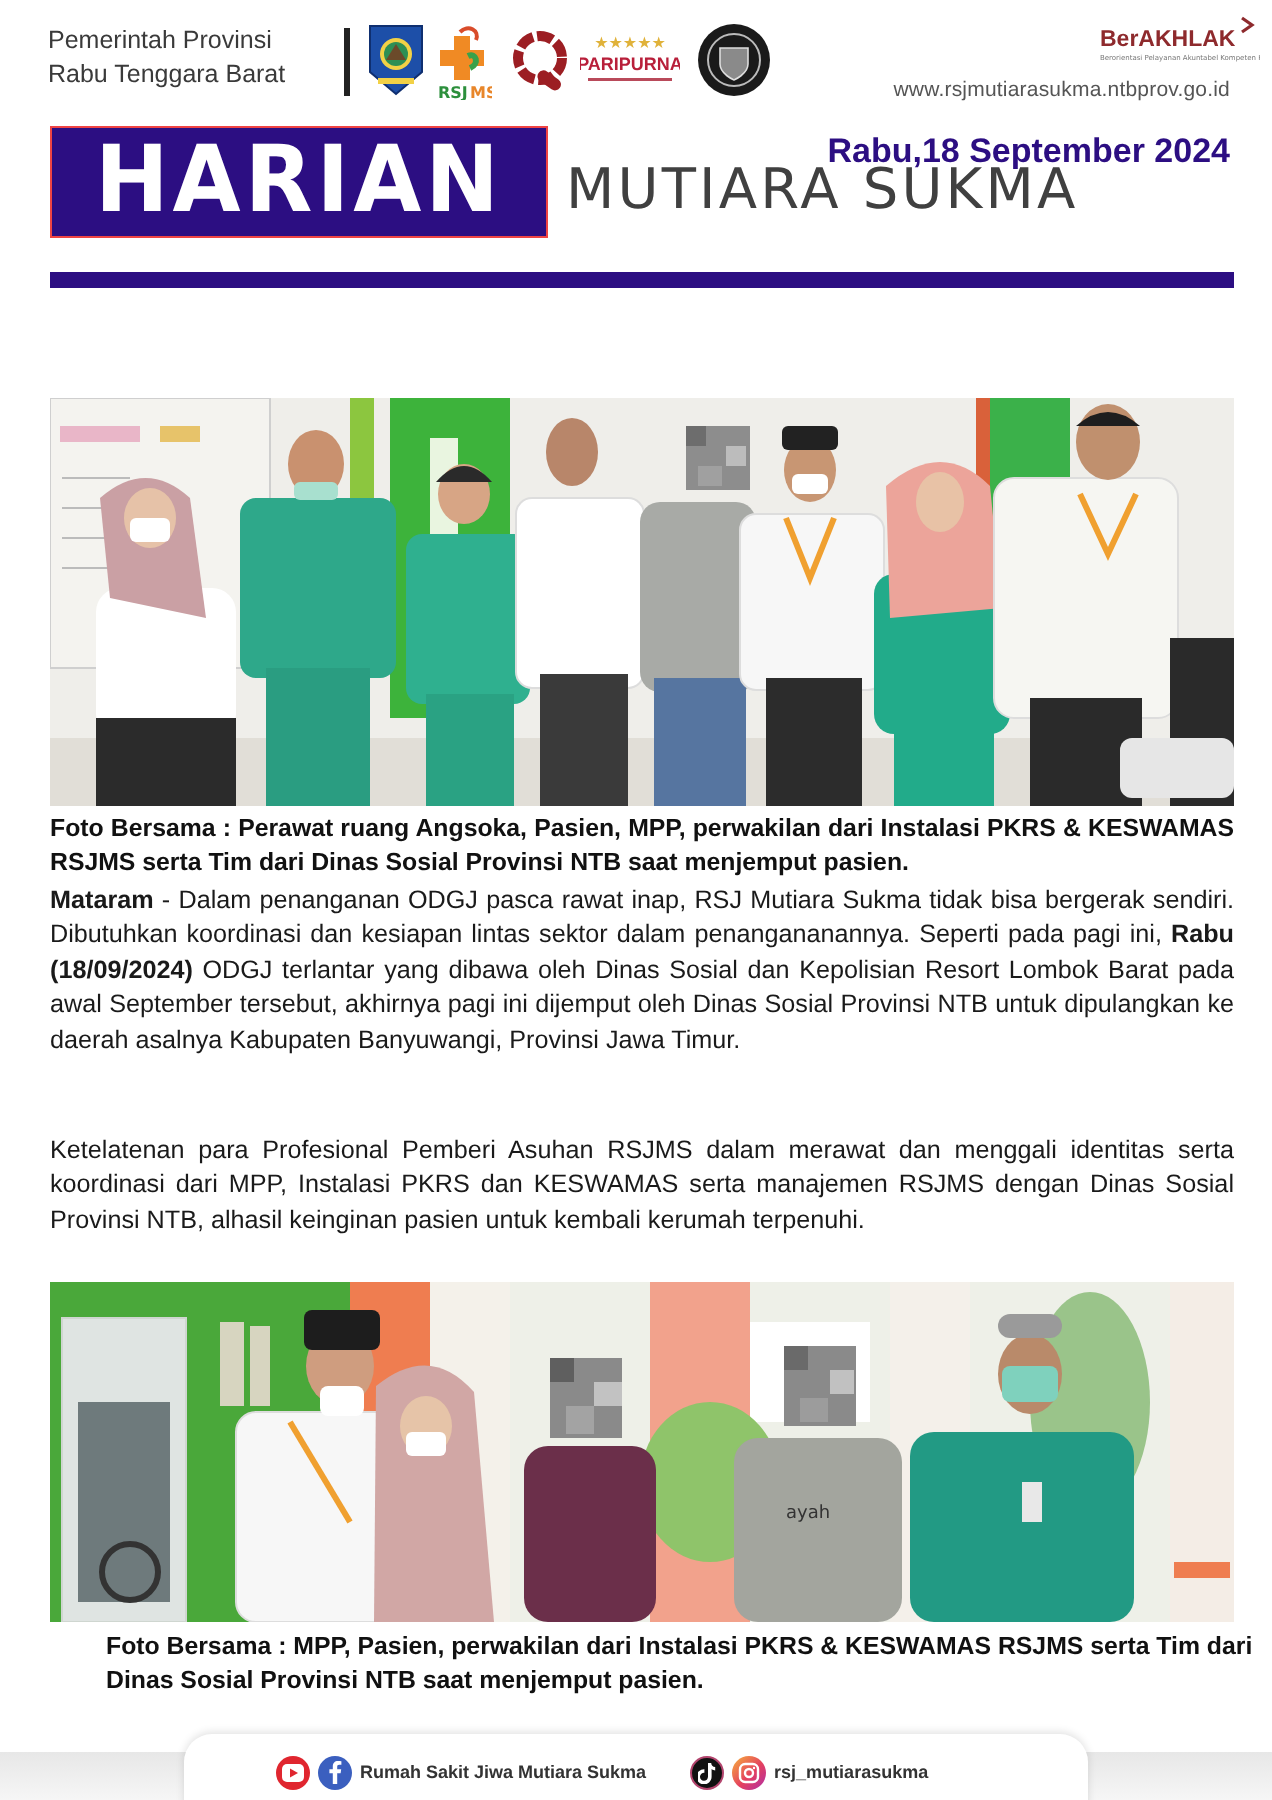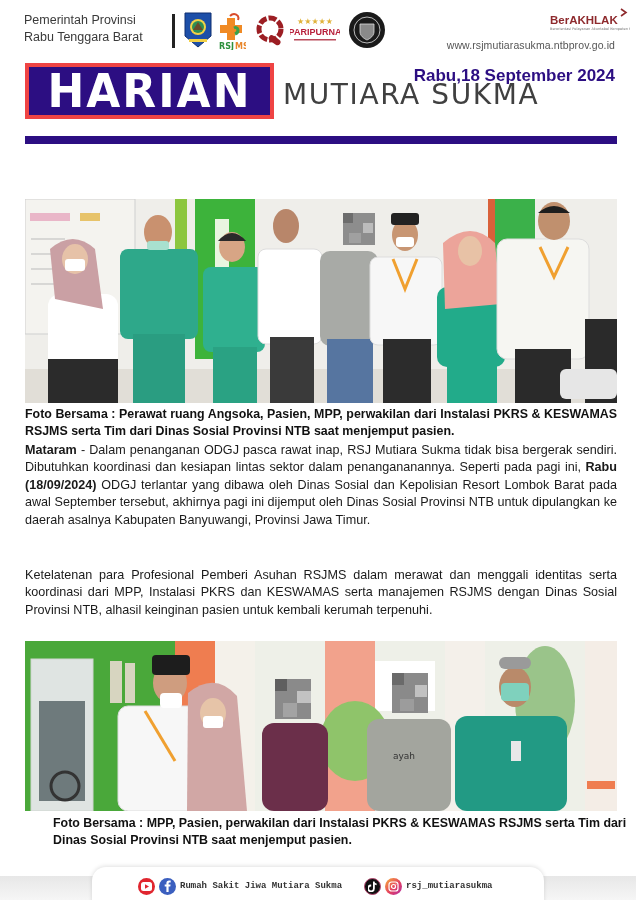--- a/index.html
+++ b/index.html
@@ -17,21 +17,21 @@
     .logo-paripurna { left: 290px; top: 14px; width: 50px; height: 32px; }
     .logo-badge { left: 348px; top: 11px; width: 38px; height: 38px; }
     .berakhlak { position: absolute; left: 536px; top: 8px; width: 82px; height: 28px; margin-left: 12px; }
     .berakhlak-title { font-family: "Liberation Sans", sans-serif; font-weight: 700; font-size: 11.5px; color: #8e2a2d; line-height: 12px; position: absolute; left: 2px; top: 6px; }
     .berakhlak-sub { position: absolute; left: 2px; top: 19px; font-size: 3.5px; line-height: 4px; color: #777; width: 80px; white-space: nowrap; overflow: hidden; }
     .berakhlak-chevron { position: absolute; right: 2px; top: 0px; width: 9px; height: 9px; }
     .website { position: absolute; right: 20px; top: 39px; font-size: 10.5px; color: #555; font-family: "Liberation Sans", sans-serif; letter-spacing: 0.1px; }
 
     
     .masthead { position: absolute; left: 25px; top: 63px; width: 592px; height: 60px; }
-    .harian-box { position: absolute; left: 0; top: 0; width: 249px; height: 56px; background: #2c0e82; border: 4px solid #ef4444; display: flex; align-items: center; justify-content: center; }
+    .harian-box { position: absolute; left: 0; top: 0; width: 249px; height: 56px; background: #2c0e82; border: 1px solid #ef4444; display: flex; align-items: center; justify-content: center; }
     .harian-text { font-family: "DejaVu Sans", sans-serif; font-weight: 700; font-size: 44px; color: #ffffff; letter-spacing: 2px; line-height: 1; transform: scaleY(1.05); }
     .pub-date { position: absolute; right: 2px; top: 3px; font-size: 17px; font-weight: 700; color: #2c0e82; font-family: "Liberation Sans", sans-serif; }
     .mutiara-sukma { position: absolute; left: 258px; top: 18px; font-family: "DejaVu Sans", sans-serif; font-weight: 400; font-size: 28px; color: #404040; letter-spacing: 1.6px; line-height: 1; white-space: nowrap; }
     .masthead-rule { position: absolute; left: 25px; top: 136px; width: 592px; height: 8px; background: #2c0e82; }
 
     
     .headline { position: absolute; left: 20px; top: 152px; width: 596px; text-align: center; font-family: "Liberation Sans", sans-serif; font-weight: 700; font-size: 15.6px; line-height: 20px; color: #111; letter-spacing: -0.2px; }
 
     
     .photo { position: absolute; overflow: hidden; }
@@ -44,21 +44,21 @@
     .caption-1 { top: 406px; text-align: justify; }
     .caption-2 { top: 815px; margin-left: 28px; }
     .body-text { position: absolute; left: 25px; width: 592px; font-family: "Liberation Sans", sans-serif; font-size: 12.6px; line-height: 17.4px; color: #1a1a1a; text-align: justify; }
     .para-1 { top: 442px; }
     .para-2 { top: 567px; }
     .body-text b { font-weight: 700; }
 
     
     .footer-shadow { position: absolute; left: 0; top: 876px; width: 636px; height: 24px; background: linear-gradient(#e7e7e7, #f6f6f6); }
     .footer-tab { position: absolute; left: 92px; top: 867px; width: 452px; height: 40px; background: #ffffff; border-radius: 14px 14px 0 0; box-shadow: 0 -1px 4px rgba(0,0,0,0.12); }
-    .footer-row { position: absolute; left: 138px; top: 877px; height: 18px; display: flex; align-items: center; gap: 4px; font-family: Liberation Mono, monospace; font-size: 9px; font-weight: 700; color: #333; white-space: nowrap; }
+    .footer-row { position: absolute; left: 138px; top: 877px; height: 18px; display: flex; align-items: center; gap: 4px; font-family: Liberation Sans, sans-serif; font-size: 9px; font-weight: 700; color: #333; white-space: nowrap; }
     .social-icon { width: 17px; height: 17px; border-radius: 50%; display: inline-flex; align-items: center; justify-content: center; }
     .footer-gap { width: 14px; }
   </style>
 </head>
 <body>
 
 <div class="top-header">
   <div class="gov-name">
     <div>Pemerintah Provinsi</div>
     <div>Rabu Tenggara Barat</div>

